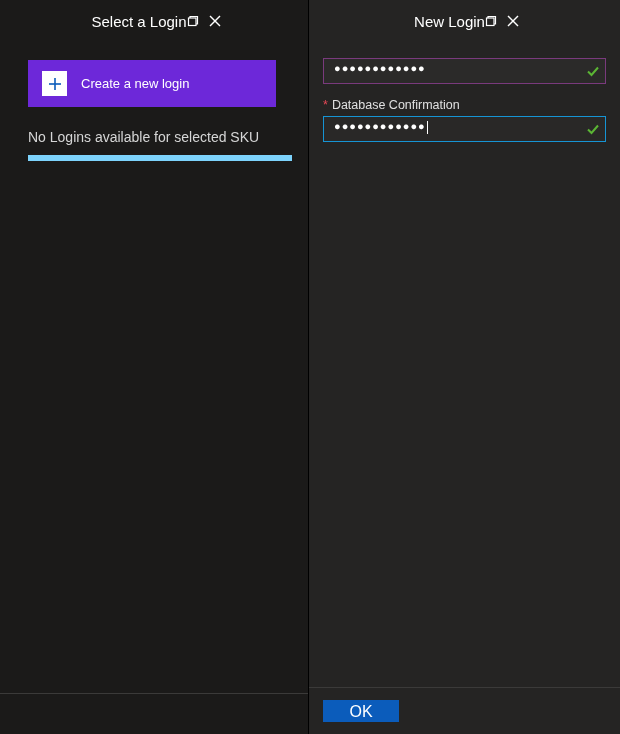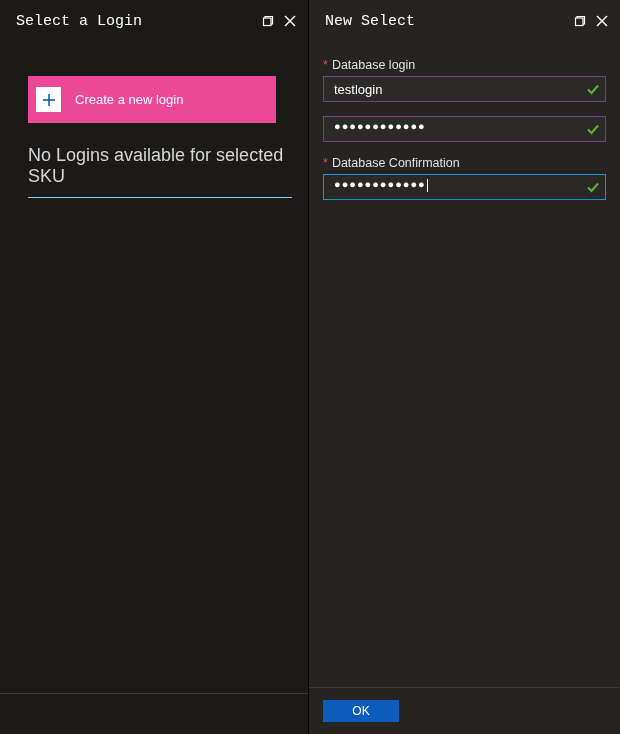--- a/index.html
+++ b/index.html
@@ -26,24 +26,23 @@
       background: #1b1a19;
       border-right: 1px solid #000;
     }
     .panel-right {
       width: 311px;
       background: #252423;
     }
     .panel-header {
       display: flex;
       align-items: center;
-      justify-content: space-between;
+      justify-content: center;
       padding: 10px 12px 8px 16px;
       height: 40px;
-      font-family: Liberation Mono, monospace;
     }
     .panel-title {
       font-size: 15px;
       font-weight: 400;
       color: #ffffff;
     }
     .header-icons {
       display: flex;
       gap: 10px;
       align-items: center;
@@ -53,26 +52,26 @@
       align-items: center;
       justify-content: center;
       cursor: pointer;
       color: #ffffff;
     }
     .restore-icon svg, .close-icon svg {
       width: 12px;
       height: 12px;
     }
     .create-button {
-      margin: 36px 16px 14px 28px;
-      background: #ec4899;
+      margin: 20px 16px 14px 28px;
+      background: #6d28d9;
       border: none;
       display: flex;
       align-items: center;
-      padding: 12px 8px;
+      padding: 12px 14px;
       cursor: pointer;
       width: 248px;
       height: 47px;
     }
     .plus-box {
       width: 25px;
       height: 25px;
       background: #ffffff;
       display: flex;
       align-items: center;
@@ -84,24 +83,24 @@
       width: 16px;
       height: 16px;
     }
     .create-label {
       color: #ffffff;
       font-size: 13px;
       font-weight: 400;
     }
     .empty-msg {
       margin: 8px 16px 0 28px;
-      font-size: 18px;
+      font-size: 14px;
       color: #d6d6d6;
       padding-bottom: 10px;
-      border-bottom: 1px solid #7dd3fc;
+      border-bottom: 6px solid #7dd3fc;
     }
     .panel-left-bottom {
       position: absolute;
       bottom: 40px;
       left: 0;
       right: 0;
       border-top: 1px solid #3b3a39;
       height: 1px;
     }
     .form-area {
@@ -166,21 +165,21 @@
     .footer {
       border-top: 1px solid #3b3a39;
       padding: 12px 14px;
       display: flex;
       justify-content: flex-start;
     }
     .ok-button {
       background: #0b5cbb;
       border: none;
       color: #ffffff;
-      font-size: 12px;
+      font-size: 16px;
       padding: 3px 0;
       width: 76px;
       height: 22px;
       cursor: pointer;
       font-family: inherit;
     }
   </style>
 </head>
 <body>
 
@@ -213,52 +212,39 @@
     <span class="create-label">Create a new login</span>
   </button>
 
   <div class="empty-msg">No Logins available for selected SKU</div>
 
   <div class="panel-left-bottom"></div>
 </div>
 
 <div class="panel panel-right">
   <div class="panel-header">
-    <div class="panel-title">New Select</div>
+    <div class="panel-title">New Login</div>
     <div class="header-icons">
       <span class="restore-icon">
         <svg viewBox="0 0 12 12" fill="none" stroke="currentColor" stroke-width="1.2">
           <rect x="1.5" y="3" width="7.5" height="7.5"></rect>
           <path d="M3 3 V1.5 H10.5 V9 H9"></path>
         </svg>
       </span>
       <span class="close-icon">
         <svg viewBox="0 0 12 12" stroke="currentColor" stroke-width="1.4">
           <line x1="1" y1="1" x2="11" y2="11"></line>
           <line x1="11" y1="1" x2="1" y2="11"></line>
         </svg>
       </span>
     </div>
   </div>
 
   <div class="form-area">
 
-    <div class="form-group">
-      <label class="form-label">
-        <span class="required-star">*</span><span>Database login</span>
-      </label>
-      <div class="input-wrap">
-        <input type="text" class="text-input" value="testlogin" style="">
-        <span class="check-icon">
-          <svg viewBox="0 0 14 14" fill="none" stroke="currentColor" stroke-width="2">
-            <path d="M2 7.5 L5.5 11 L12 3.5"></path>
-          </svg>
-        </span>
-      </div>
-    </div>
 
     <div class="form-group">
       <div class="input-wrap">
         <div class="text-input password-dots"><span>●●●●●●●●●●●●</span></div>
         <span class="check-icon">
           <svg viewBox="0 0 14 14" fill="none" stroke="currentColor" stroke-width="2">
             <path d="M2 7.5 L5.5 11 L12 3.5"></path>
           </svg>
         </span>
       </div>

